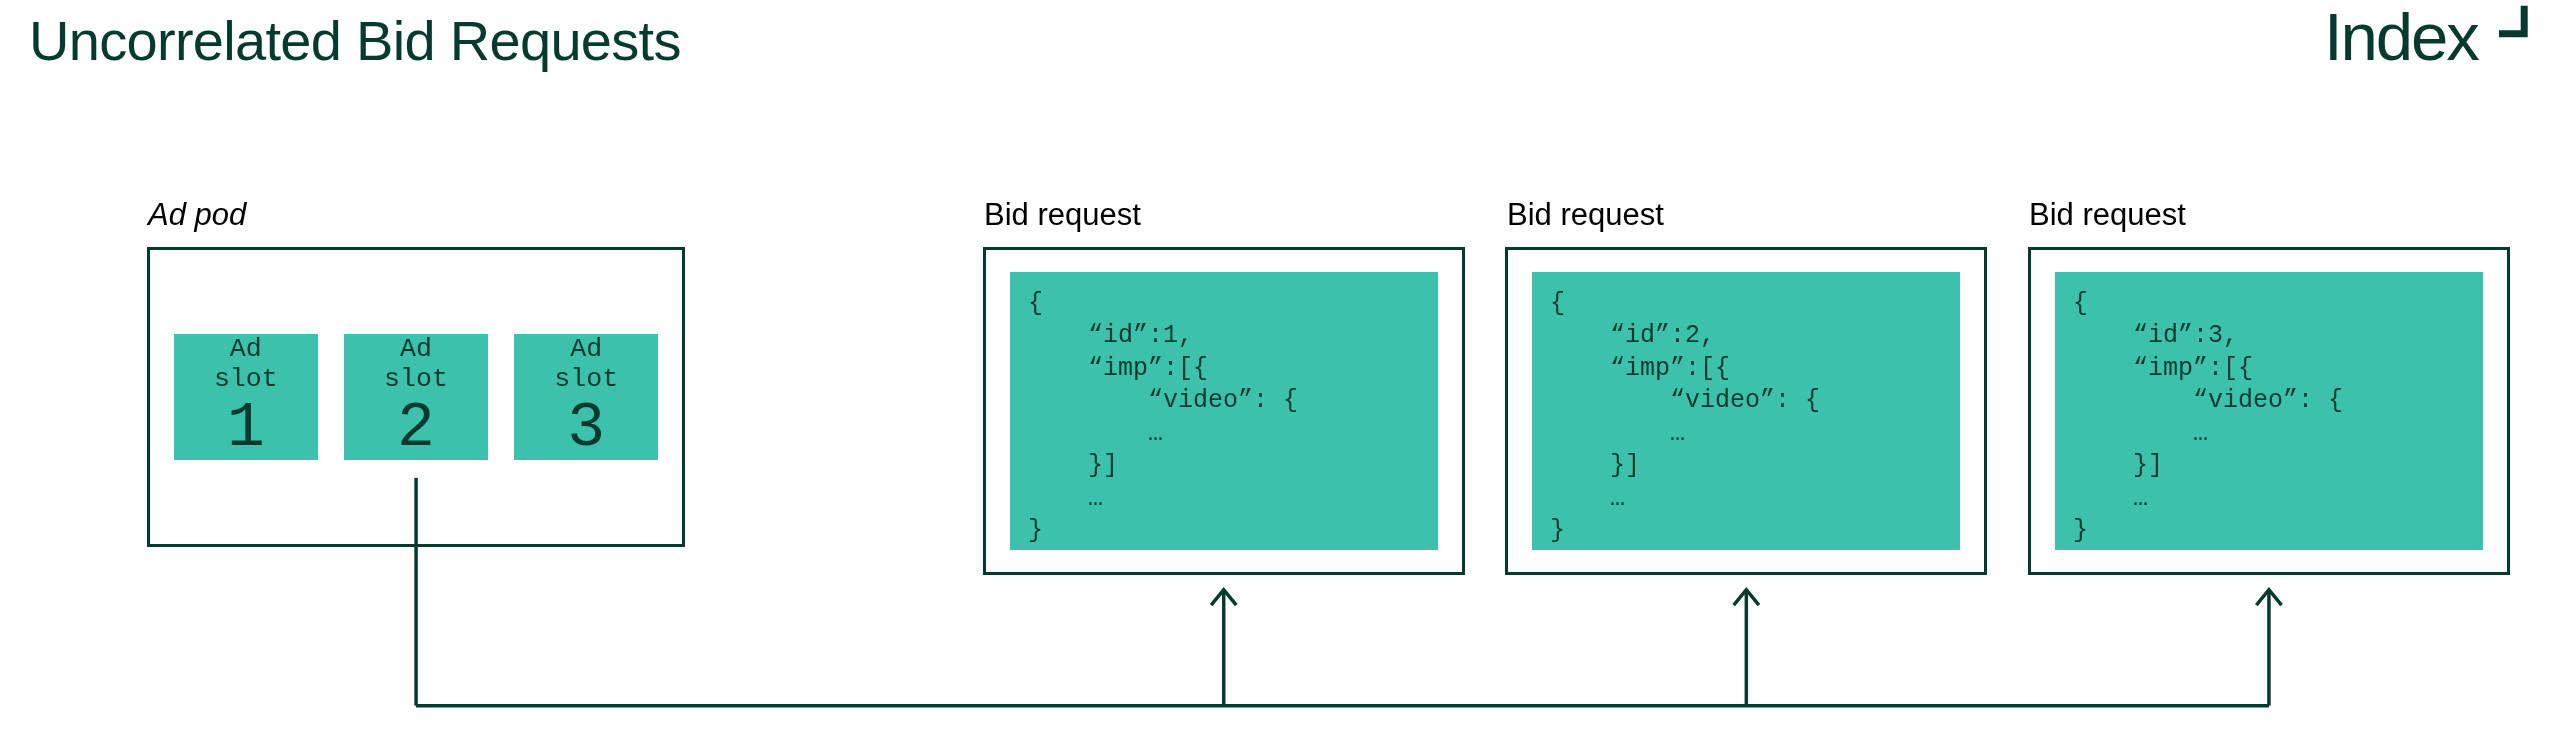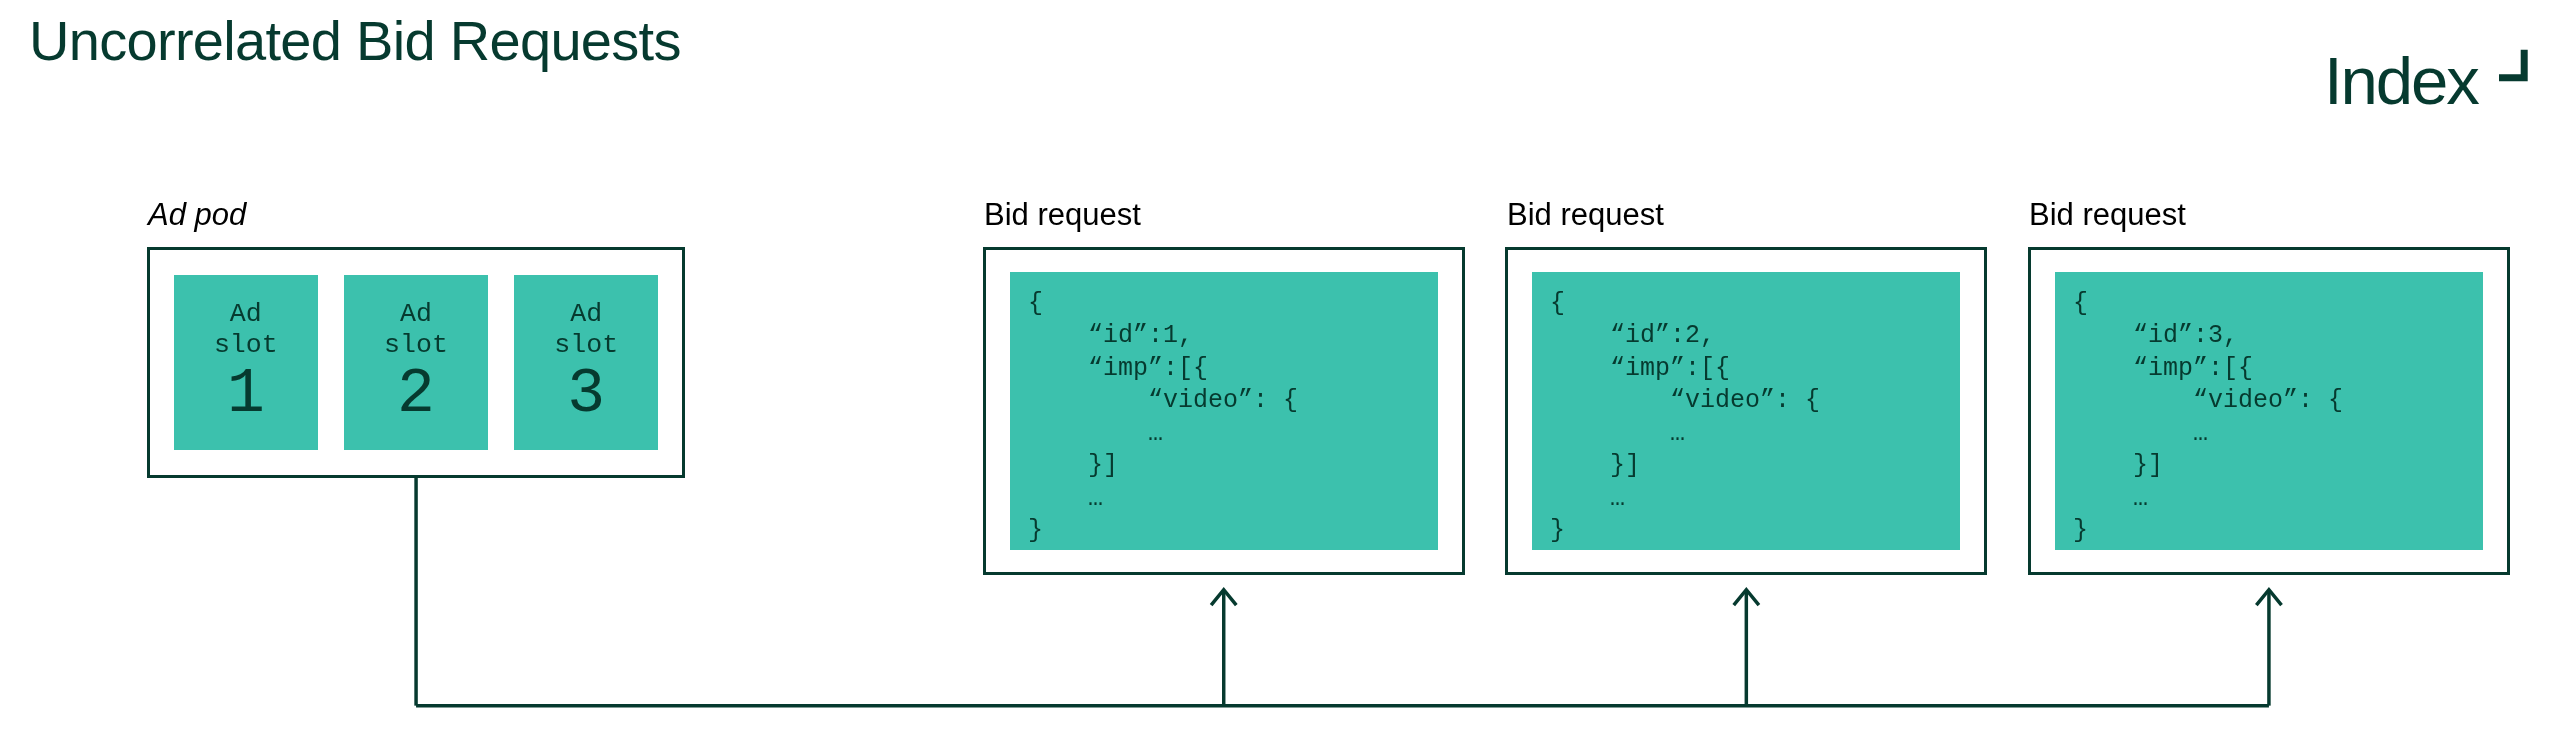--- a/index.html
+++ b/index.html
@@ -29,21 +29,20 @@
   .brand {
     position: absolute;
     right: 42px;
     top: 2.8px;
     font-size: 64px;
     color: var(--dark);
     font-weight: 400;
     letter-spacing: -1.4px;
     display: flex;
     align-items: flex-start;
-    margin-top: 44px;
   }
   .brand svg {
     display: block;
   }
 
   .label {
     position: absolute;
     font-size: 31px;
     color: var(--black);
     font-weight: 400;
@@ -54,24 +53,25 @@
     border: 3.5px solid var(--dark);
     background: #ffffff;
     box-sizing: border-box;
   }
 
   
   .adpod {
     left: 147px;
     top: 247px;
     width: 538px;
-    height: 231px;
+    height: 300px;
     padding: 25px 24px;
     display: flex;
     gap: 26.6px;
+    align-items: center;
   }
   .adslot {
     flex: 1;
     background: var(--teal);
     display: flex;
     flex-direction: column;
     align-items: center;
     justify-content: center;
     color: var(--dark);
     font-family: "Courier New", Courier, monospace;

